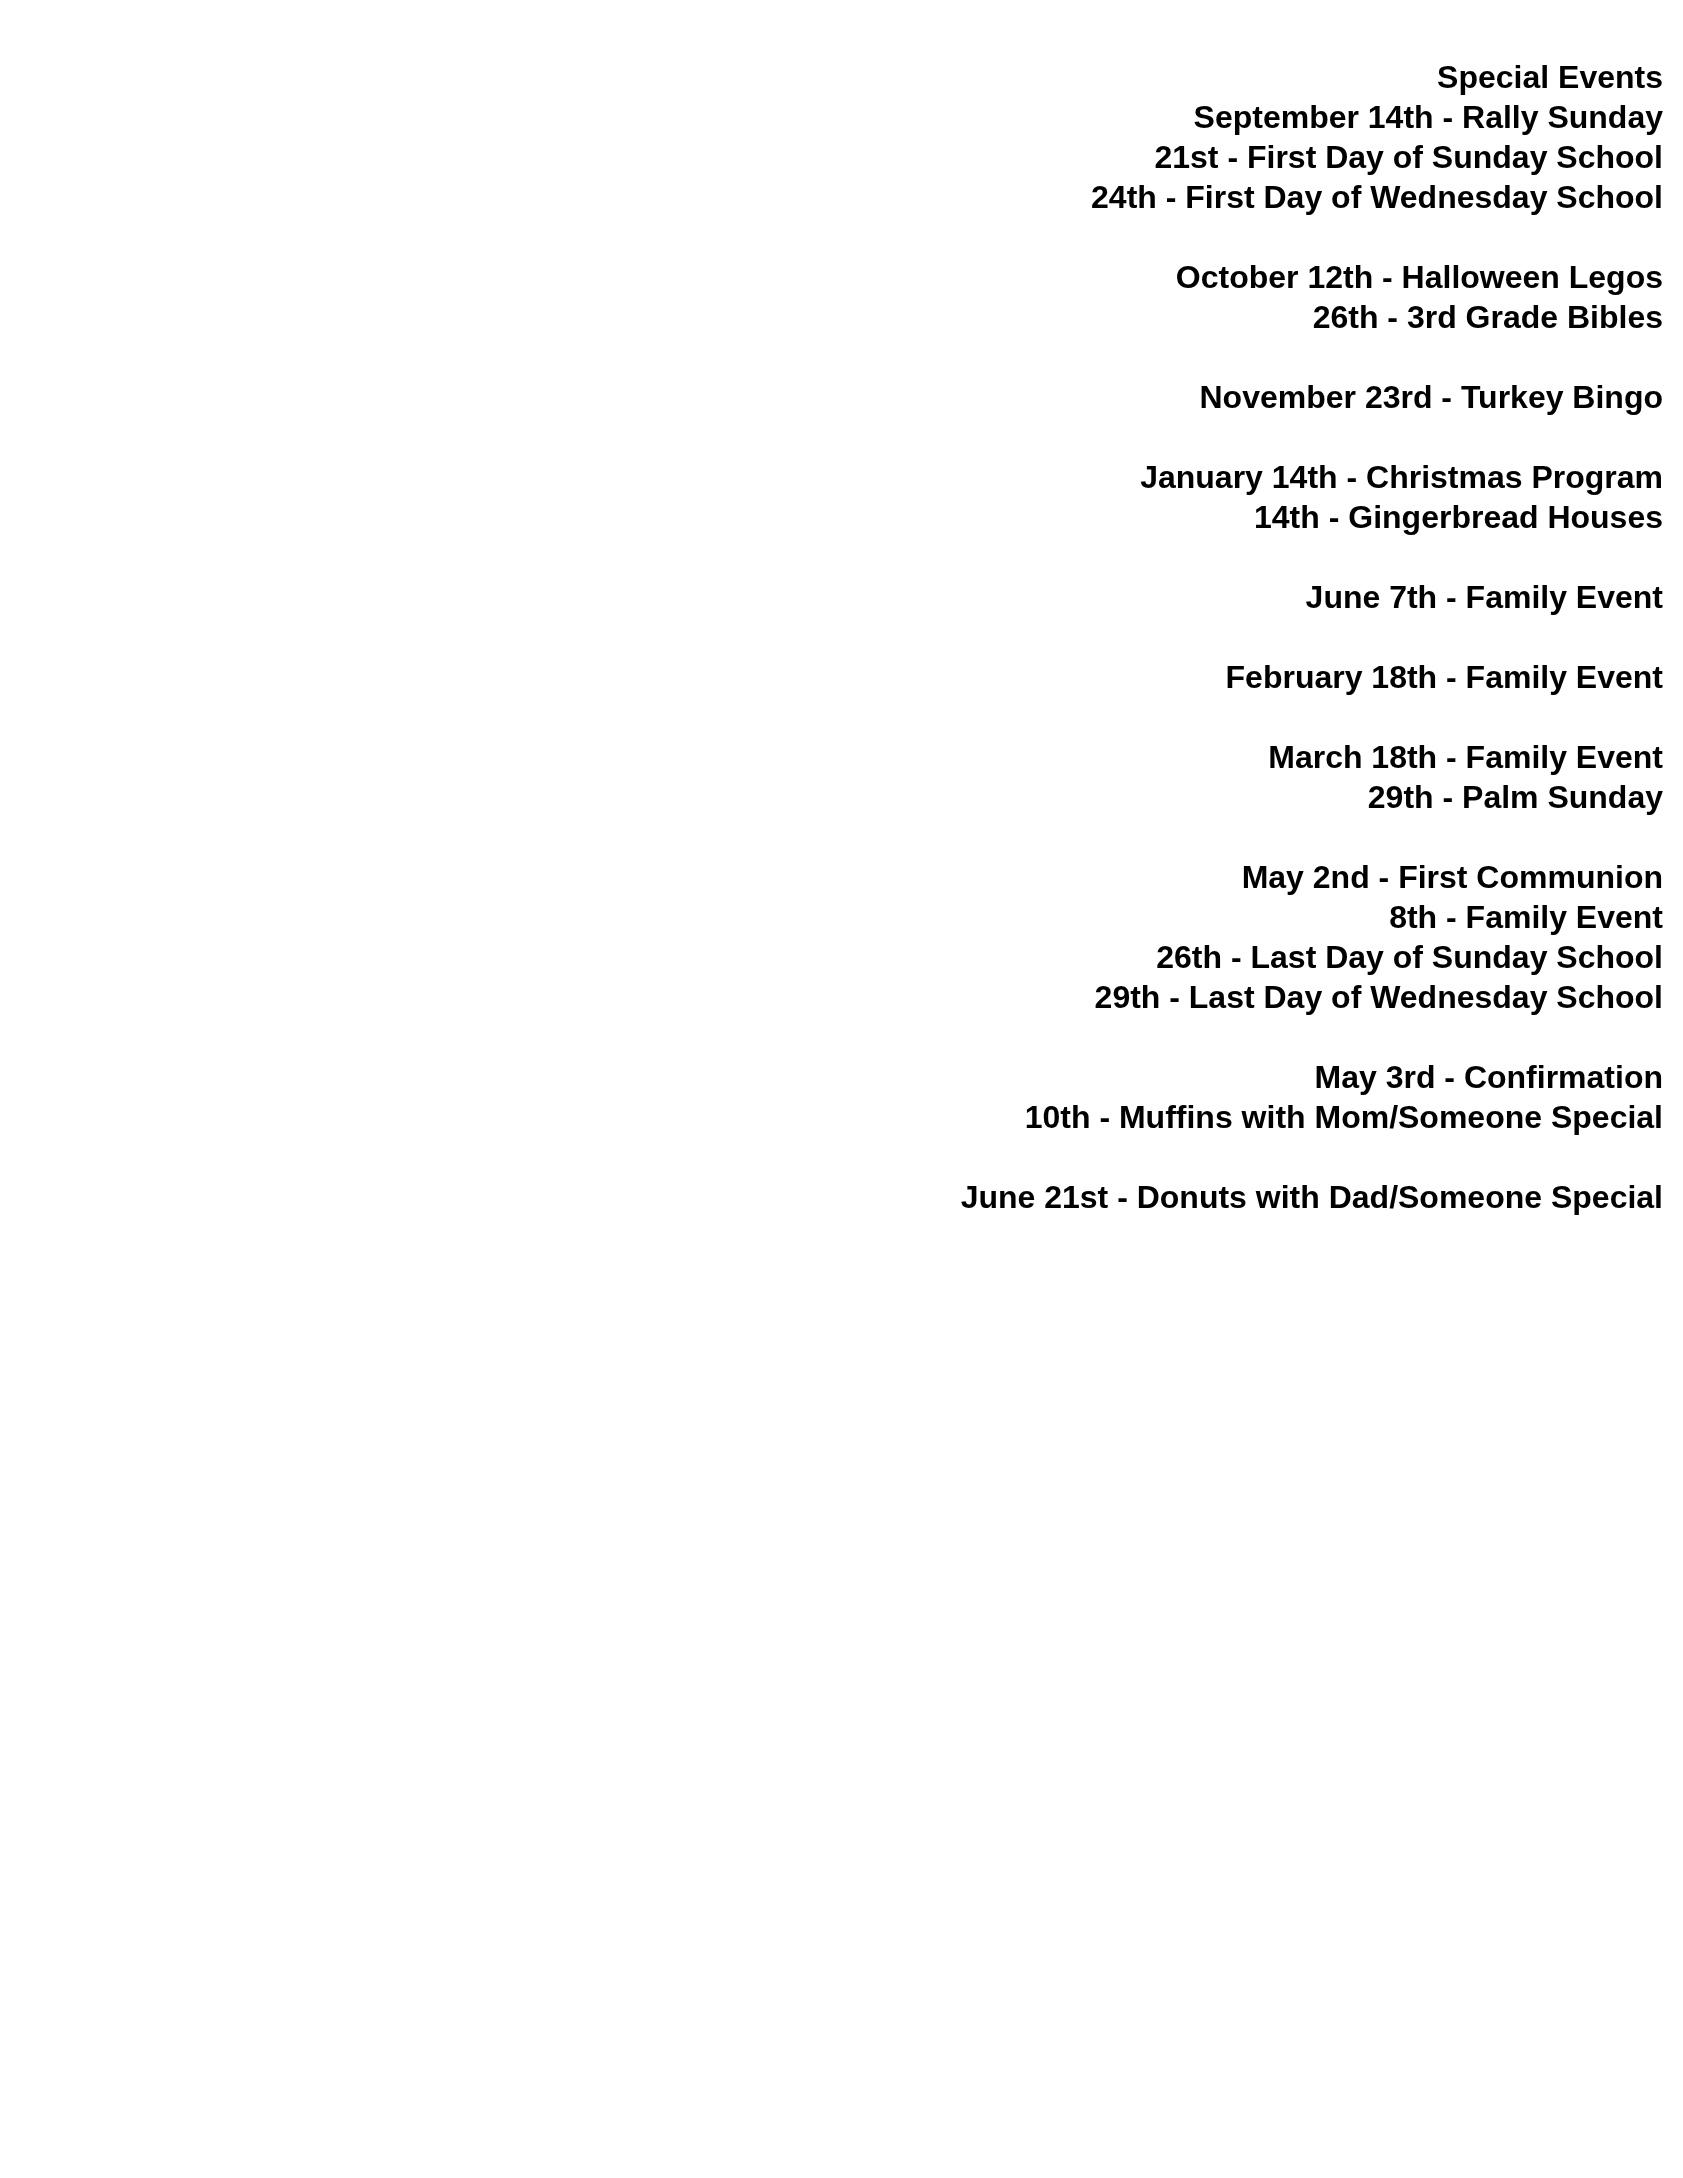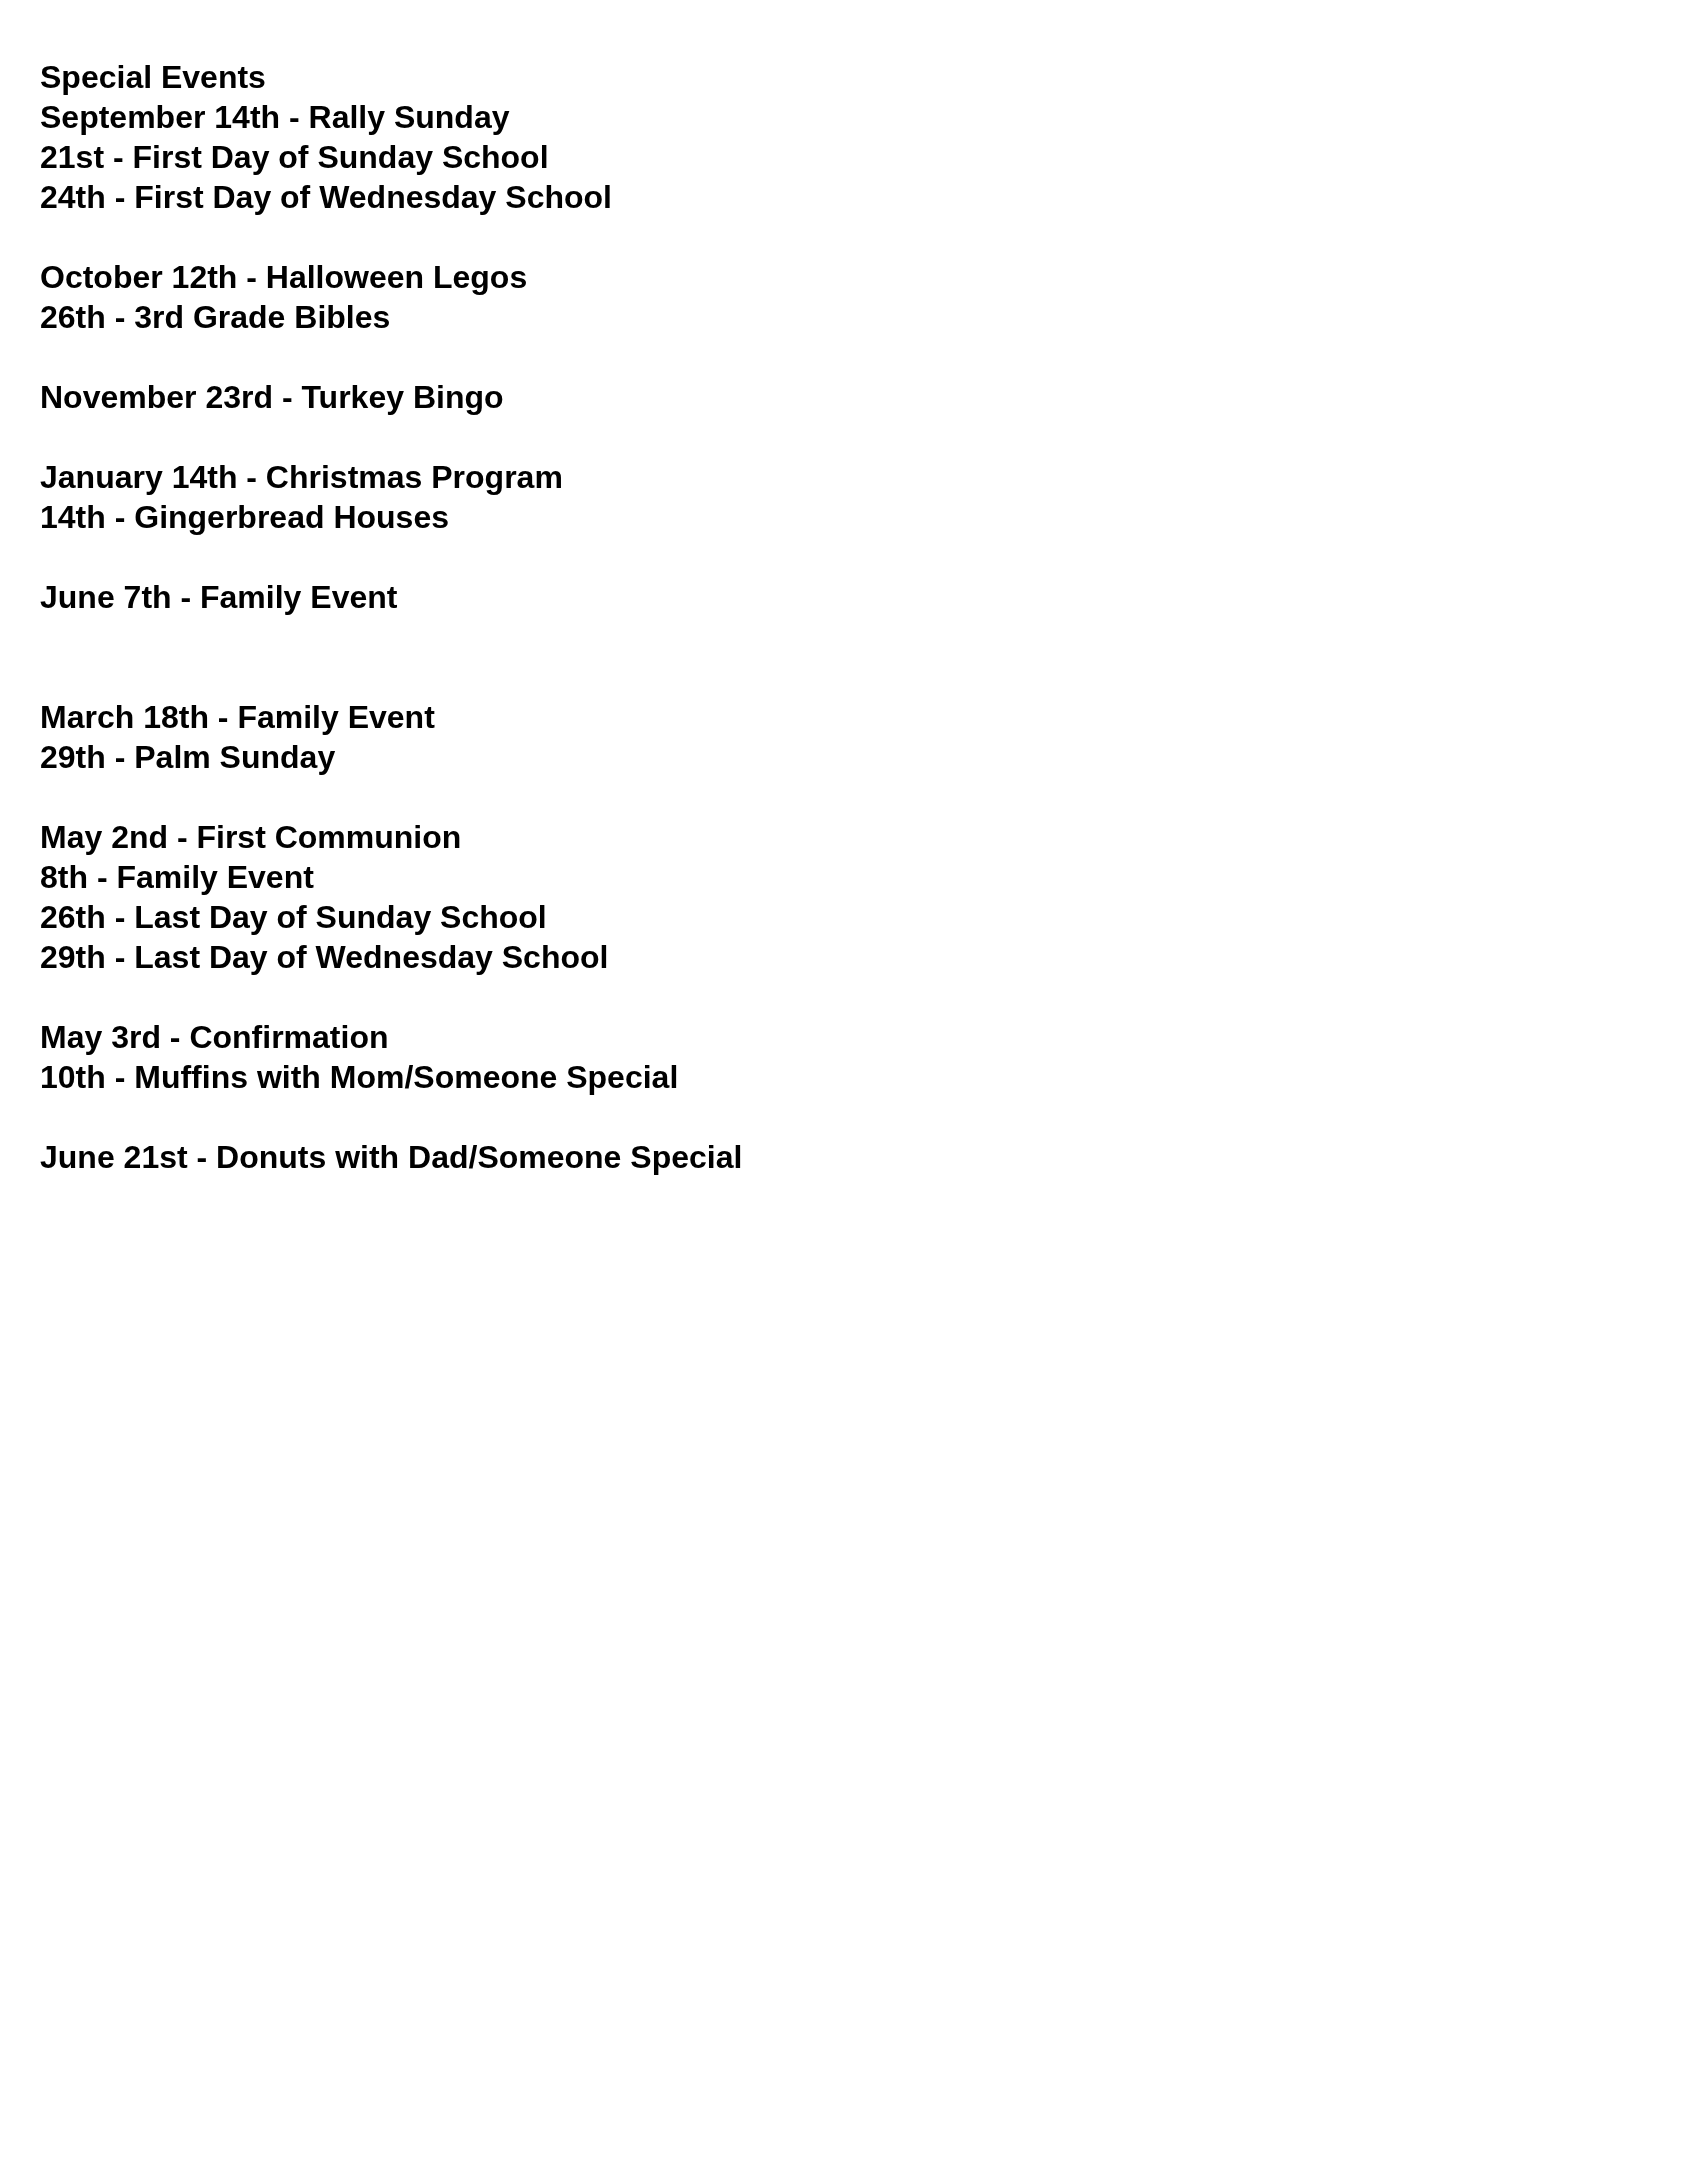--- a/index.html
+++ b/index.html
@@ -7,20 +7,21 @@
     padding: 0;
     background: #ffffff;
   }
   .page {
     position: relative;
     width: 1683px;
     height: 2178px;
     background: #ffffff;
     overflow: hidden;
     font-family: "Liberation Sans", "DejaVu Sans", sans-serif;
+    text-align: right;
   }
   .doc-body {
     position: absolute;
     top: 57px;
     left: 40px;
     right: 20px;
   }
   .line {
     font-size: 32px;
     line-height: 40px;
@@ -48,20 +49,21 @@
       <div class="line indent-0">October 12th - Halloween Legos</div>
       <div class="line indent-2">26th - 3rd Grade Bibles</div>
       <div class="line indent-0 blank"></div>
       <div class="line indent-0">November 23rd - Turkey Bingo</div>
       <div class="line indent-0 blank"></div>
       <div class="line indent-0">January 14th - Christmas Program</div>
       <div class="line indent-2">14th - Gingerbread Houses</div>
       <div class="line indent-0 blank"></div>
       <div class="line indent-0">June 7th - Family Event</div>
       <div class="line indent-0 blank"></div>
+      <div class="line indent-0">February 18th - Family Event</div>
       <div class="line indent-0 blank"></div>
       <div class="line indent-0">March 18th - Family Event</div>
       <div class="line indent-1">29th - Palm Sunday</div>
       <div class="line indent-0 blank"></div>
       <div class="line indent-0">May 2nd - First Communion</div>
       <div class="line indent-1">8th - Family Event</div>
       <div class="line indent-1">26th - Last Day of Sunday School</div>
       <div class="line indent-1">29th - Last Day of Wednesday School</div>
       <div class="line indent-0 blank"></div>
       <div class="line indent-0">May 3rd - Confirmation</div>

